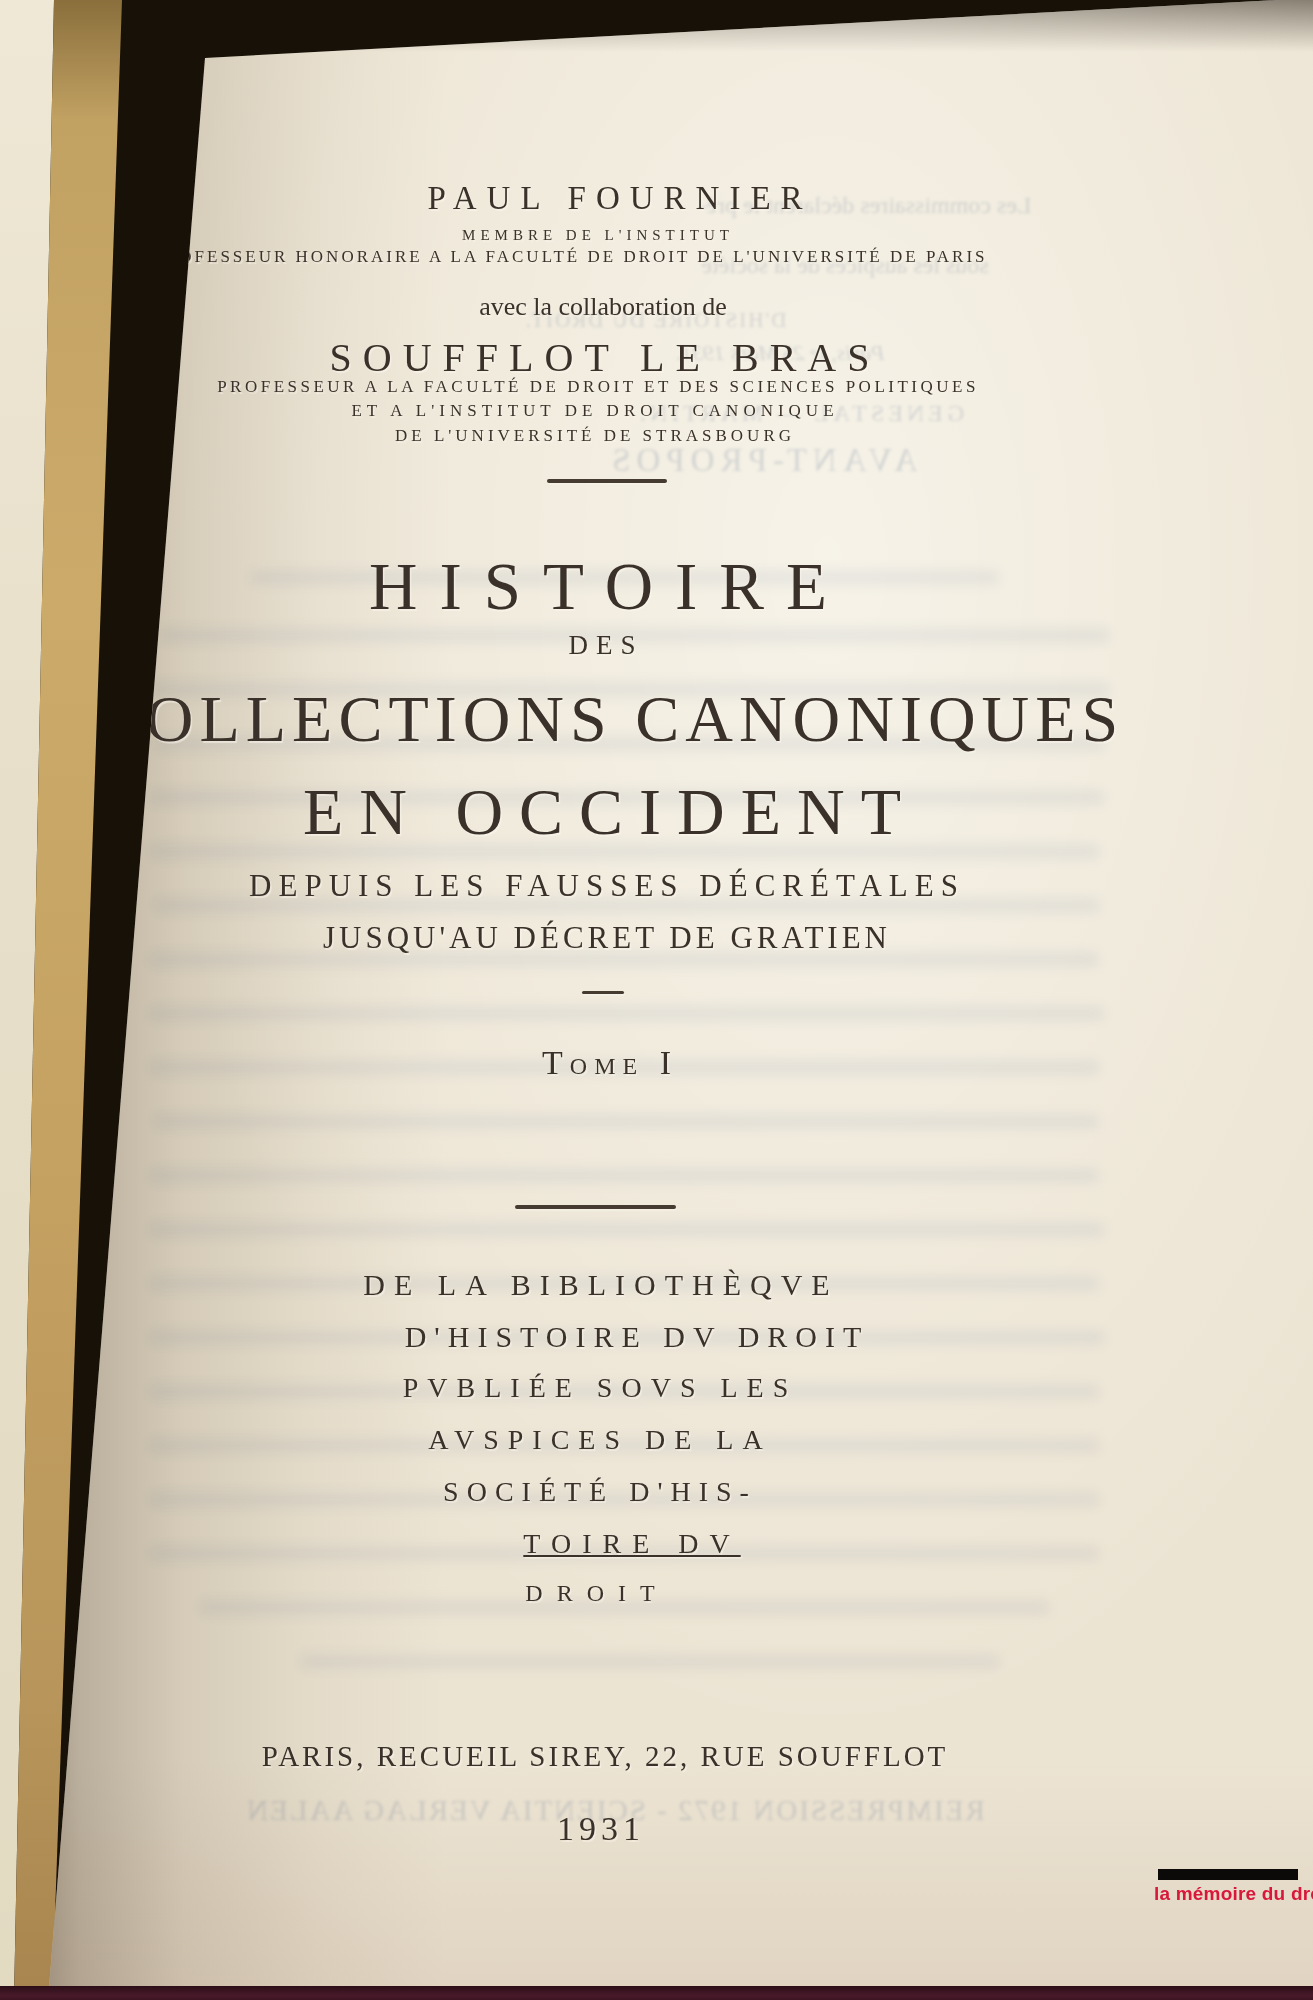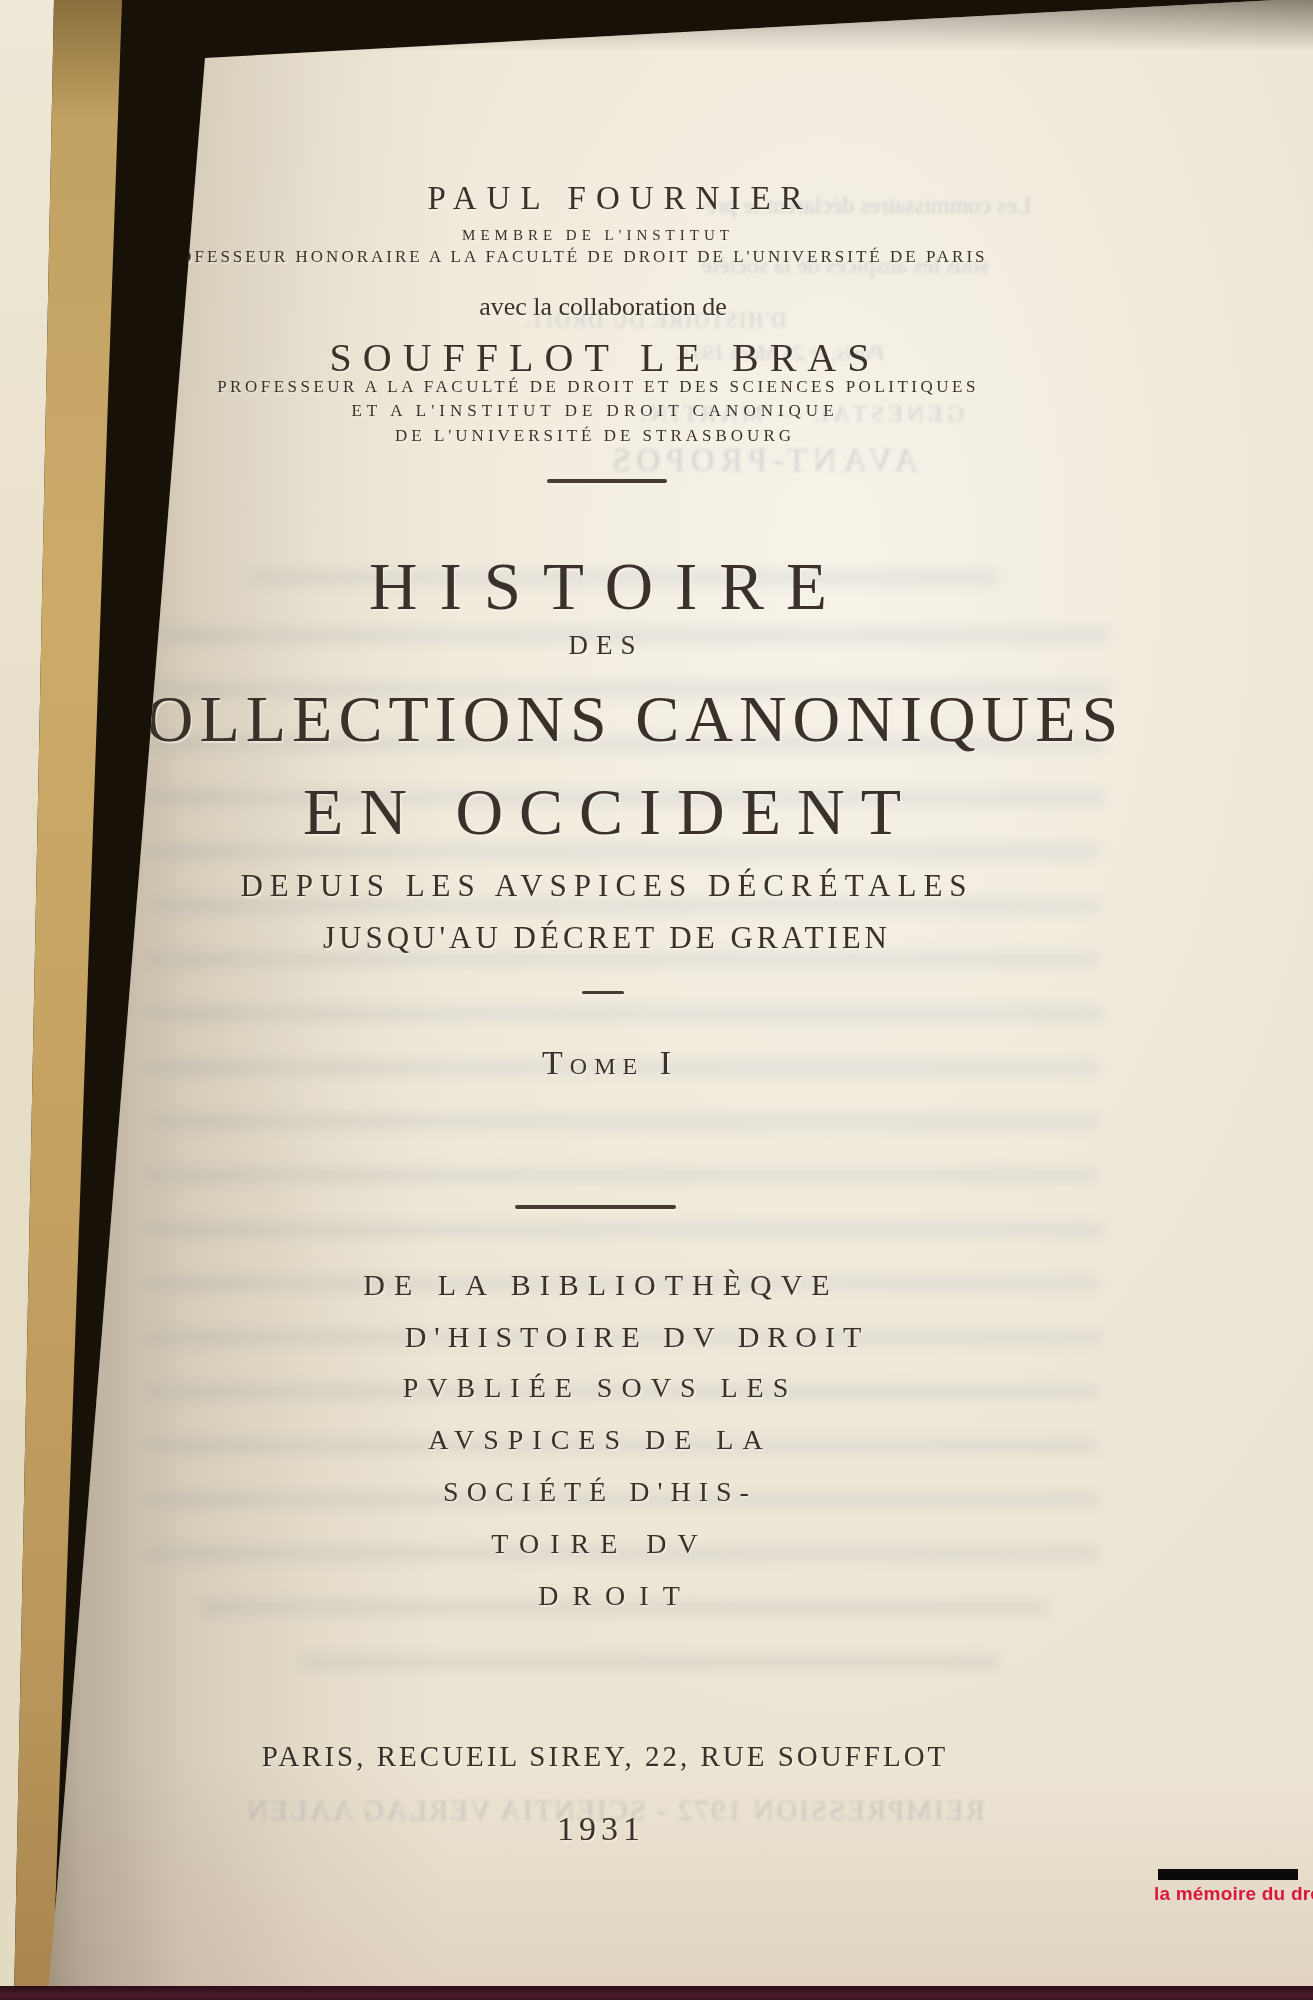--- a/index.html
+++ b/index.html
@@ -109,36 +109,36 @@
   <div class="txt ctr" style="left:598px;top:377px;font-size:17px;letter-spacing:3.5px;">PROFESSEUR A LA FACULTÉ DE DROIT ET DES SCIENCES POLITIQUES</div>
   <div class="txt ctr" style="left:595px;top:401px;font-size:17px;letter-spacing:5px;">ET A L'INSTITUT DE DROIT CANONIQUE</div>
   <div class="txt ctr" style="left:595px;top:426px;font-size:17px;letter-spacing:4px;">DE L'UNIVERSITÉ DE STRASBOURG</div>
 
   <div class="divider" style="left:547px;top:479px;width:120px;"></div>
 
   <div class="txt ctr" style="left:609px;top:548px;font-size:67px;letter-spacing:22px;">HISTOIRE</div>
   <div class="txt ctr" style="left:606px;top:630px;font-size:27px;letter-spacing:8px;">DES</div>
   <div class="txt ctr" style="left:610px;top:681px;font-size:66px;letter-spacing:6px;">COLLECTIONS CANONIQUES</div>
   <div class="txt ctr" style="left:610px;top:774px;font-size:66px;letter-spacing:16px;">EN OCCIDENT</div>
-  <div class="txt ctr" style="left:607px;top:868px;font-size:31px;letter-spacing:7px;">DEPUIS LES AVSPICES DÉCRÉTALES</div>
+  <div class="txt ctr" style="left:607px;top:868px;font-size:31px;letter-spacing:7px;">DEPUIS LES FAUSSES DÉCRÉTALES</div>
   <div class="txt ctr" style="left:607px;top:920px;font-size:31px;letter-spacing:4px;">JUSQU'AU DÉCRET DE GRATIEN</div>
 
   <div class="divider" style="left:582px;top:991px;width:42px;height:3px;"></div>
 
   <div class="txt ctr" style="left:610px;top:1044px;font-size:34px;letter-spacing:7px;font-variant:small-caps;">Tome I</div>
 
   <div class="divider" style="left:515px;top:1205px;width:161px;"></div>
 
   <div class="txt ctr" style="left:601px;top:1268px;font-size:30px;letter-spacing:9px;">DE LA BIBLIOTHÈQVE</div>
   <div class="txt ctr" style="left:601px;top:1320px;font-size:30px;letter-spacing:8px;margin-left:36px;">D'HISTOIRE DV DROIT</div>
   <div class="txt ctr" style="left:600px;top:1372px;font-size:28px;letter-spacing:9px;">PVBLIÉE SOVS LES</div>
   <div class="txt ctr" style="left:600px;top:1424px;font-size:28px;letter-spacing:9px;">AVSPICES DE LA</div>
   <div class="txt ctr" style="left:600px;top:1476px;font-size:28px;letter-spacing:8px;">SOCIÉTÉ D'HIS-</div>
-  <div class="txt ctr" style="left:600px;top:1528px;font-size:28px;letter-spacing:11px;">TOIRE DV</div>
-  <div class="txt ctr" style="left:616px;top:1580px;font-size:28px;letter-spacing:14px;">DROIT</div>
+  <div class="txt ctr" style="left:632px;top:1528px;font-size:28px;letter-spacing:11px;text-decoration:underline;">TOIRE DV</div>
+  <div class="txt ctr" style="left:597px;top:1580px;font-size:24px;letter-spacing:14px;">DROIT</div>
 
   <div class="txt ctr" style="left:605px;top:1740px;font-size:29px;letter-spacing:3px;">PARIS, RECUEIL SIREY, 22, RUE SOUFFLOT</div>
   <div class="txt ctr" style="left:601px;top:1810px;font-size:34px;letter-spacing:5px;">1931</div>
 </div>
 
 <div class="maroon"></div>
 
 <div class="watermark">
   <div class="mdd-bar"></div>
   <div class="mdd-tagline">la mémoire du droit</div>

